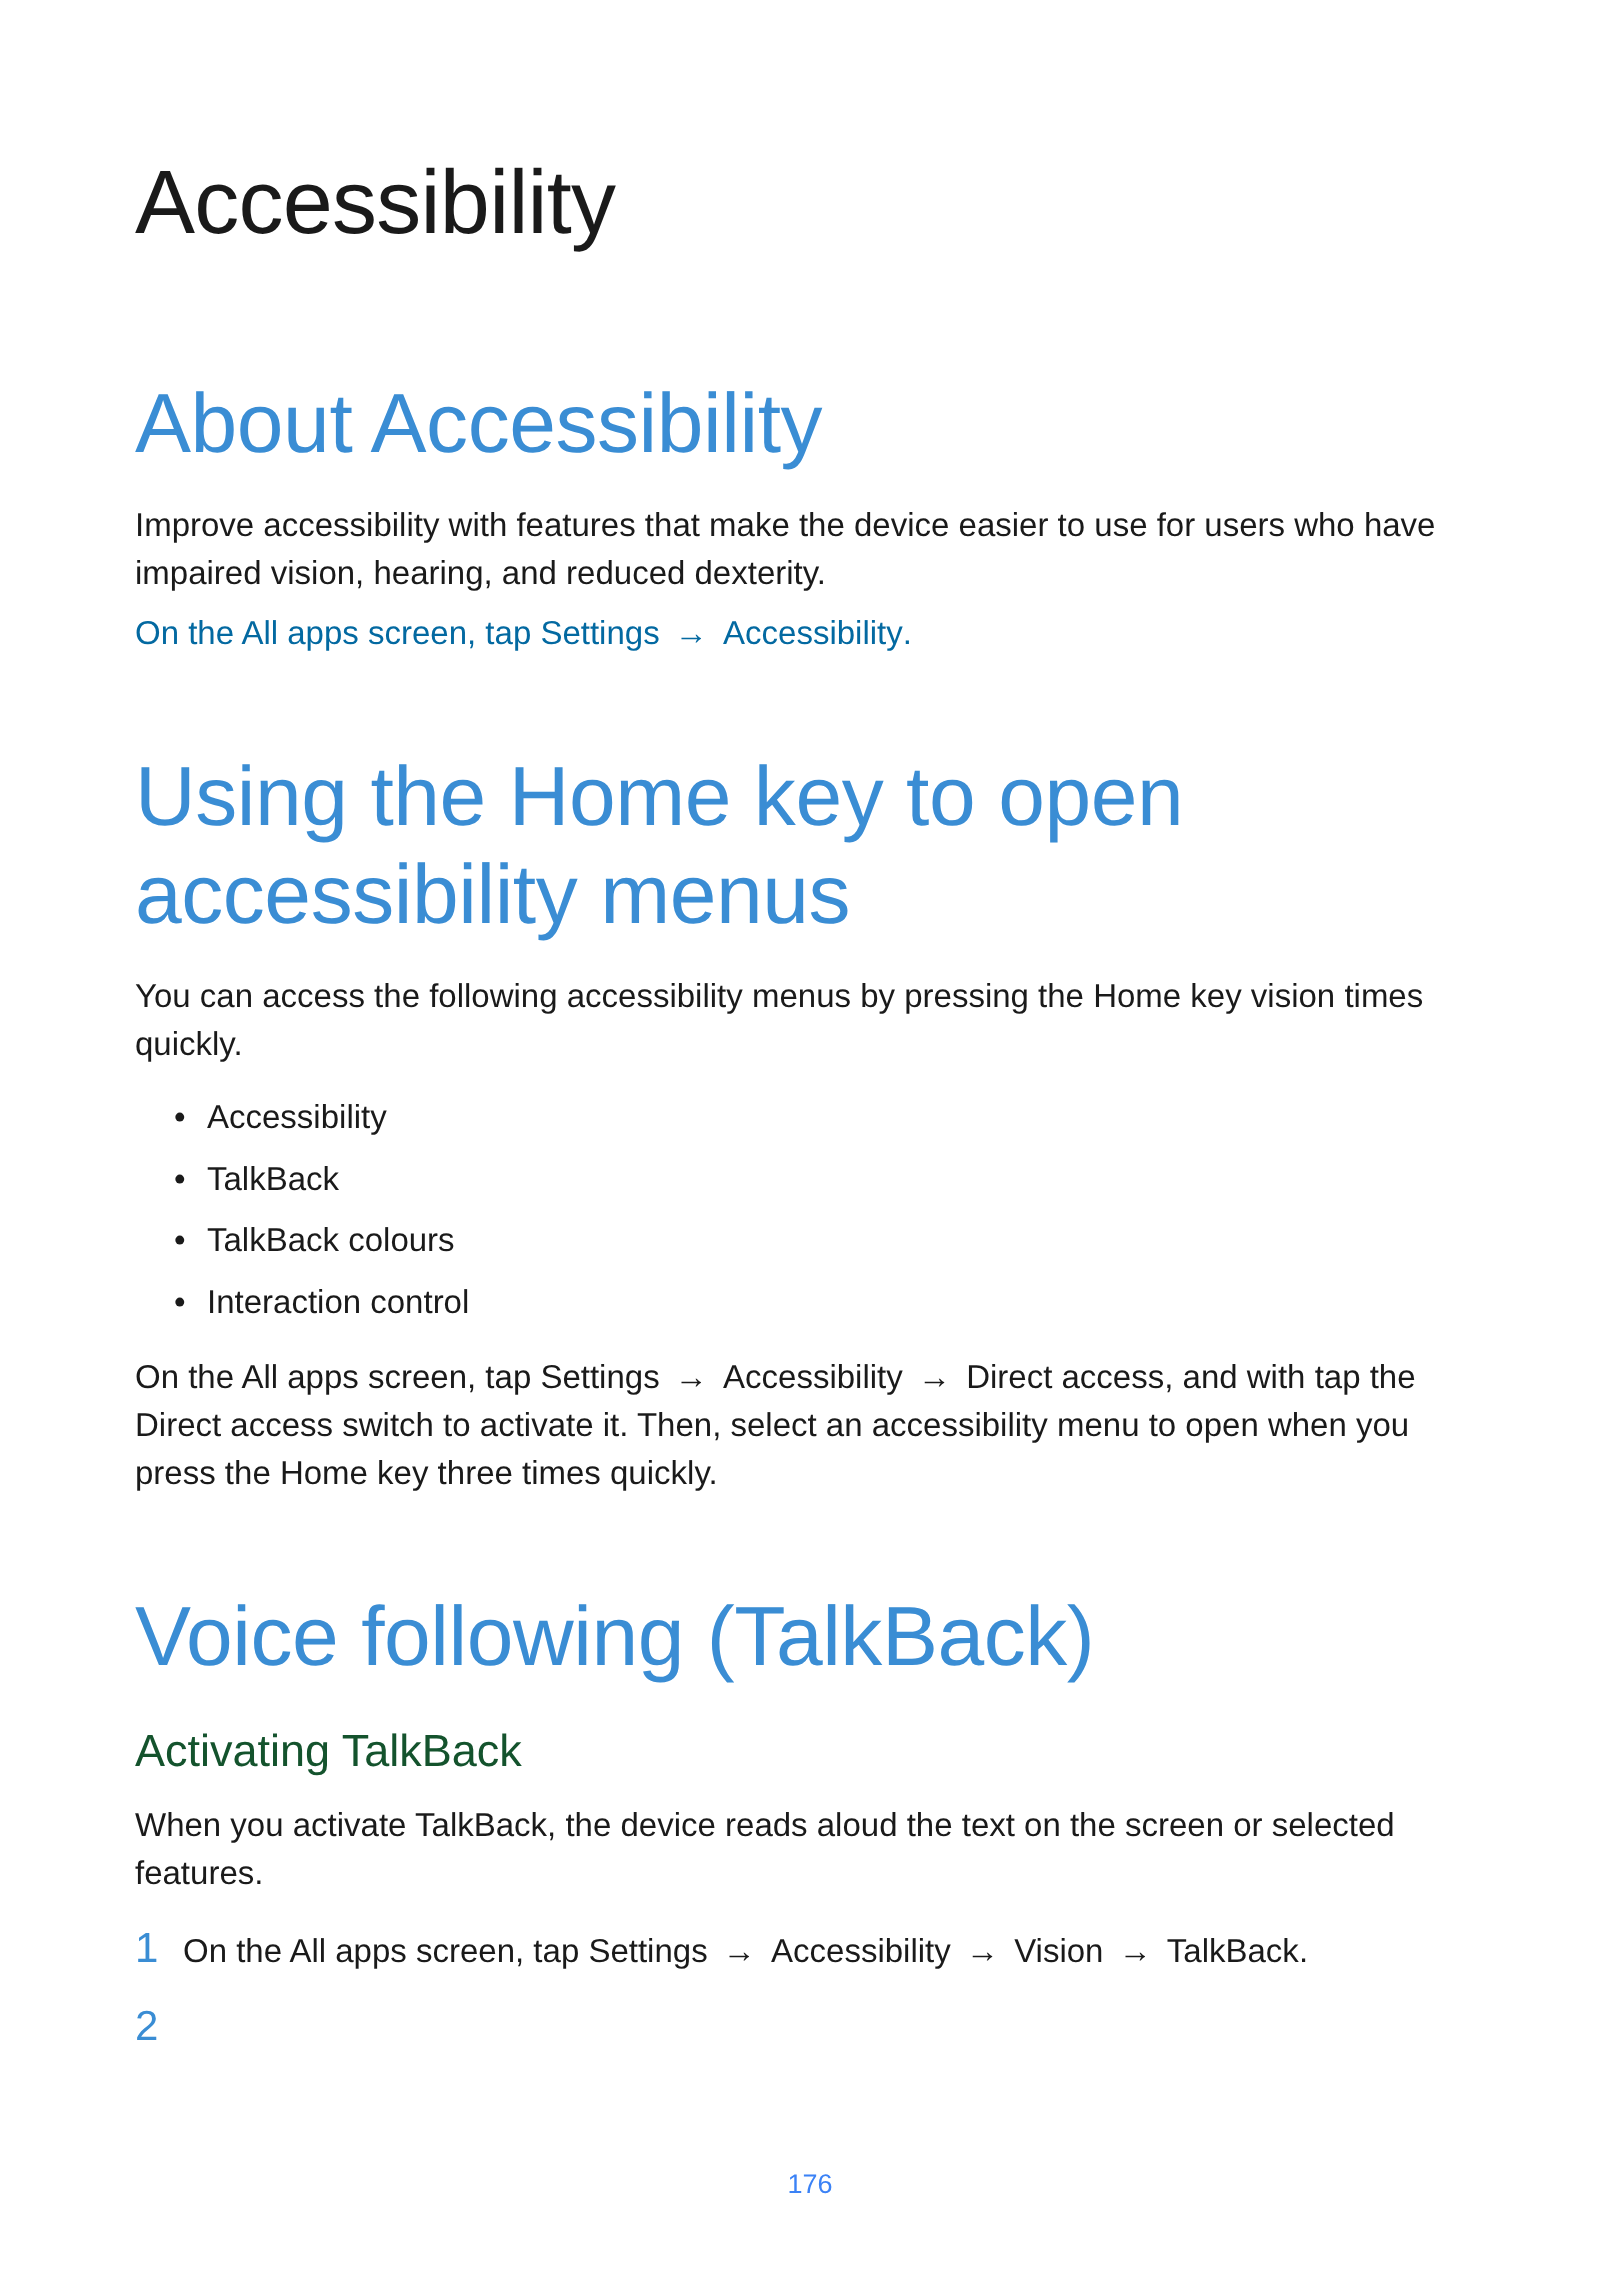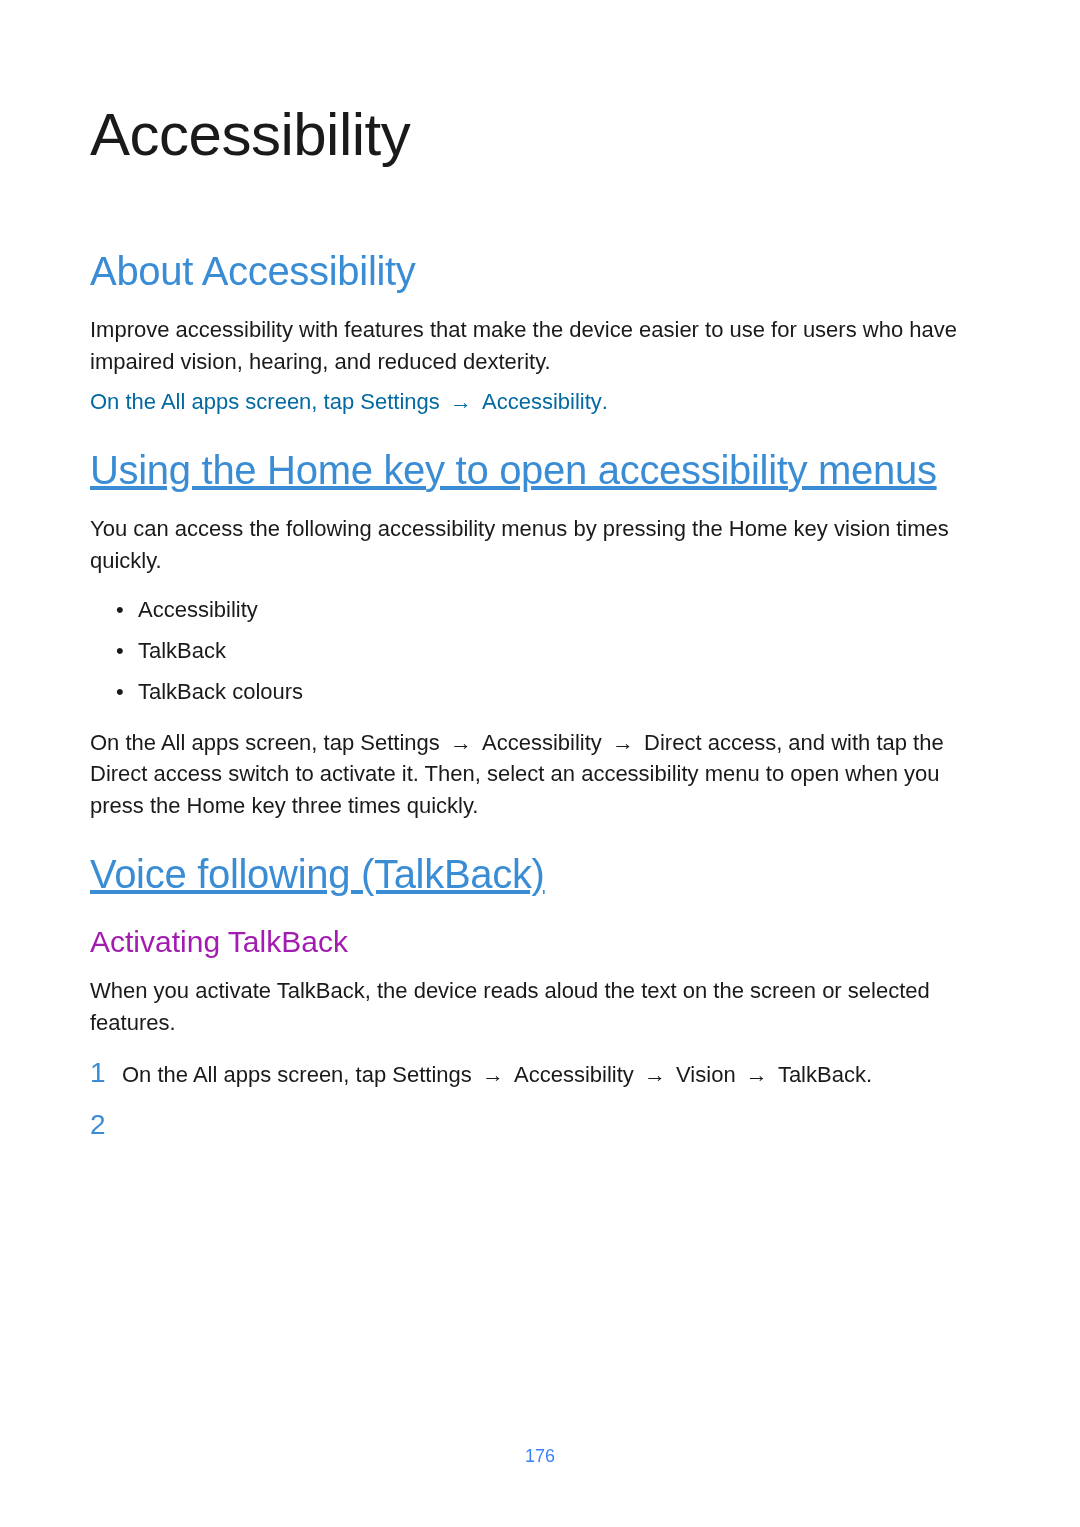--- a/index.html
+++ b/index.html
@@ -16,21 +16,21 @@
       position: relative;
       padding: 100px 90px 0 90px;
     }
     .page-title {
       font-size: 60px;
       font-weight: 400;
       margin-bottom: 80px;
       letter-spacing: -0.5px;
     }
     .section-heading {
-      font-size: 40px;
+      font-size: 56px;
       font-weight: 400;
       color: #3a8dd4;
       margin-bottom: 20px;
       letter-spacing: -0.3px;
     }
     .body-text {
       font-size: 22px;
       line-height: 1.45;
       color: #1a1a1a;
       margin-bottom: 8px;
@@ -38,22 +38,21 @@
       margin-top: 12px;
     }
     .nav-line {
       font-size: 22px;
       line-height: 1.45;
       color: #0369a1;
       margin-bottom: 8px;
       font-family: 'Segoe UI', Arial, sans-serif;
     }
     .section-gap {
-      margin-top: 30px;
-      text-decoration: underline;
+      margin-top: 60px;
     }
     .bullet-list {
       list-style: none;
       margin: 14px 0 14px 26px;
     }
     .bullet-list li {
       font-size: 22px;
       line-height: 1.85;
       position: relative;
       padding-left: 22px;
@@ -61,21 +60,21 @@
     }
     .bullet-list li::before {
       content: "•";
       position: absolute;
       left: 0;
       color: #1a1a1a;
     }
     .sub-heading {
       font-size: 30px;
       font-weight: 400;
-      color: #a21caf;
+      color: #14532d;
       margin-top: 28px;
       margin-bottom: 16px;
     }
     .numbered-item {
       display: flex;
       align-items: baseline;
       margin-top: 18px;
     }
     .step-number {
       font-size: 28px;
@@ -117,20 +116,21 @@
   <span class="arrow">→</span>
   <span class="ui-term">Accessibility</span><span>.</span>
 </p>
 
 <h2 class="section-heading section-gap">Using the Home key to open accessibility menus</h2>
 <p class="body-text">You can access the following accessibility menus by pressing the Home key vision times quickly.</p>
 <ul class="bullet-list">
   <li>Accessibility</li>
   <li>TalkBack</li>
   <li>TalkBack colours</li>
+  <li>Interaction control</li>
 </ul>
 <p class="body-text">
   <span>On the All apps screen, tap </span><span class="ui-term">Settings</span>
   <span class="arrow">→</span>
   <span class="ui-term">Accessibility</span>
   <span class="arrow">→</span>
   <span class="ui-term">Direct access</span><span>, and with tap the </span><span class="ui-term">Direct access</span><span> switch to activate it. Then, select an accessibility menu to open when you press the Home key three times quickly.</span>
 </p>
 
 <h2 class="section-heading section-gap">Voice following (TalkBack)</h2>

